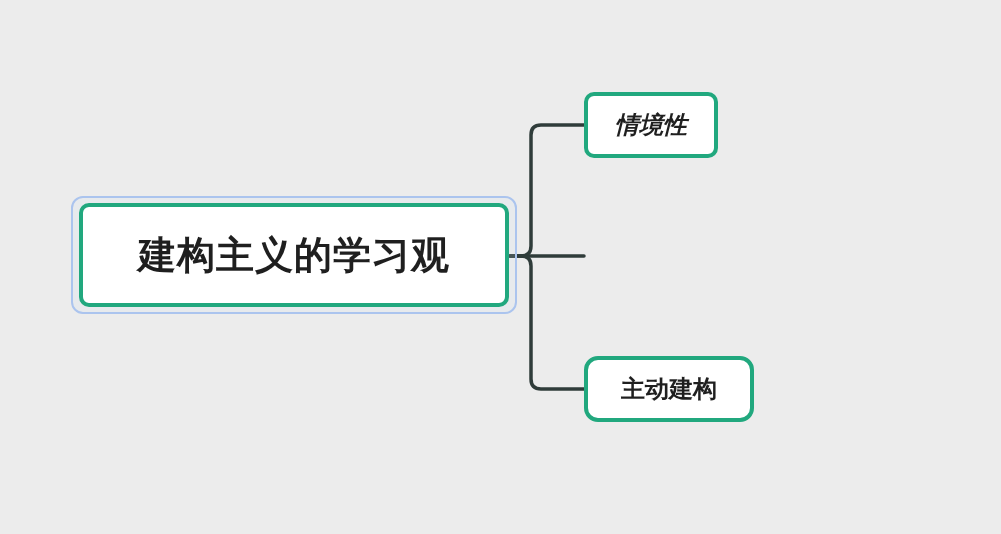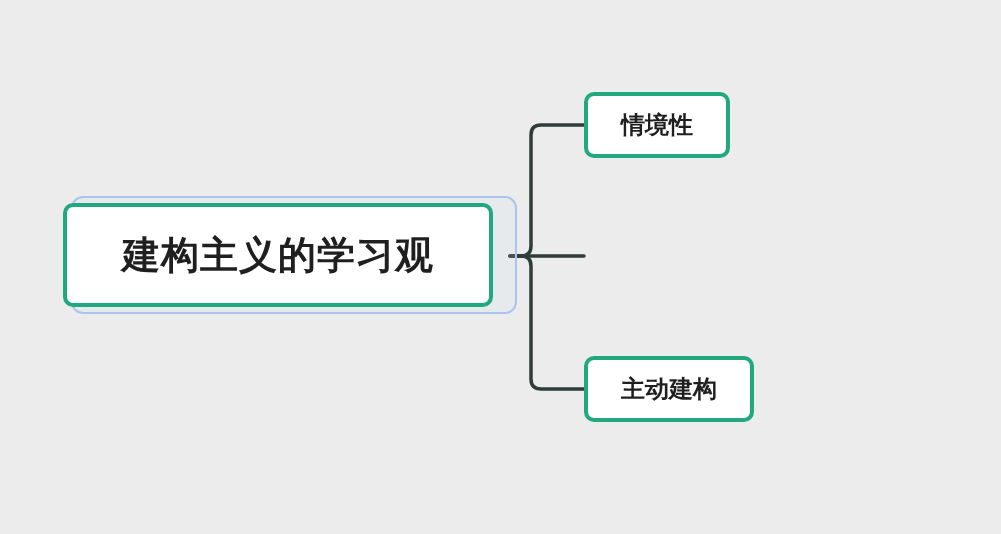--- a/index.html
+++ b/index.html
@@ -44,46 +44,48 @@
     border-radius: 10px;
     box-sizing: border-box;
     display: flex;
     align-items: center;
     justify-content: center;
     color: #1f1f1f;
     font-weight: bold;
     cursor: pointer;
   }
   .root-node {
-    left: 63px;
+    left: 79px;
     top: 203px;
     width: 430px;
     height: 104px;
     font-size: 38px;
     letter-spacing: 1px;
   }
   .child-node {
     border-width: 4px;
     font-size: 24px;
     height: 66px;
   }
   .child-node-1 {
     left: 584px;
     top: 92px;
-    width: 146px;
+    width: 134px;
+    font-style: italic;
   }
   .child-node-2 {
     left: 584px;
     top: 223px;
     width: 200px;
   }
   .child-node-3 {
     left: 584px;
     top: 356px;
     width: 170px;
+    border-radius: 14px;
   }
   .node-label {
     white-space: nowrap;
     pointer-events: none;
   }
 </style>
 </head>
 <body>
 
 <div class="canvas">

